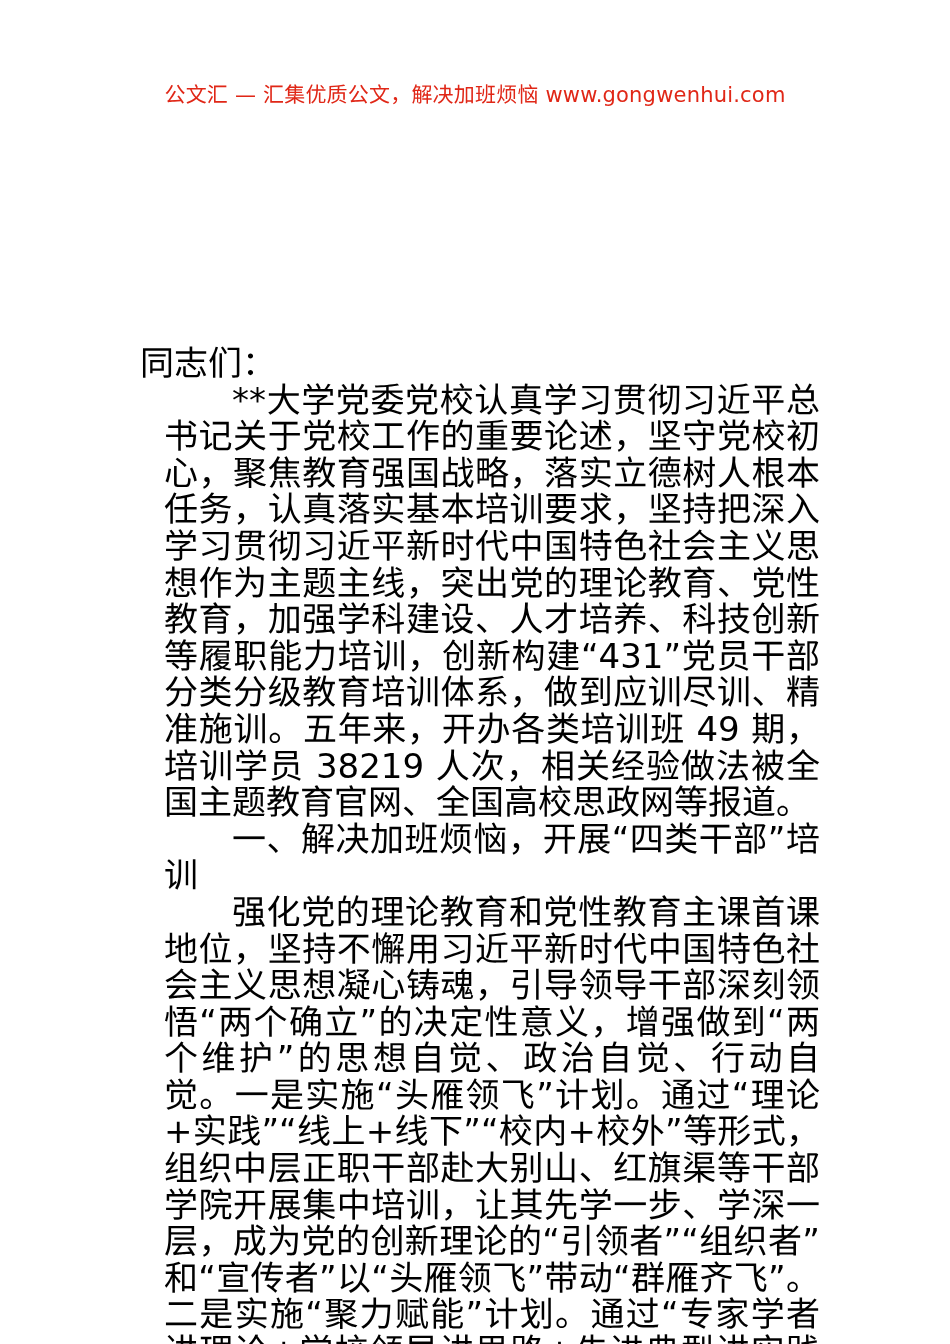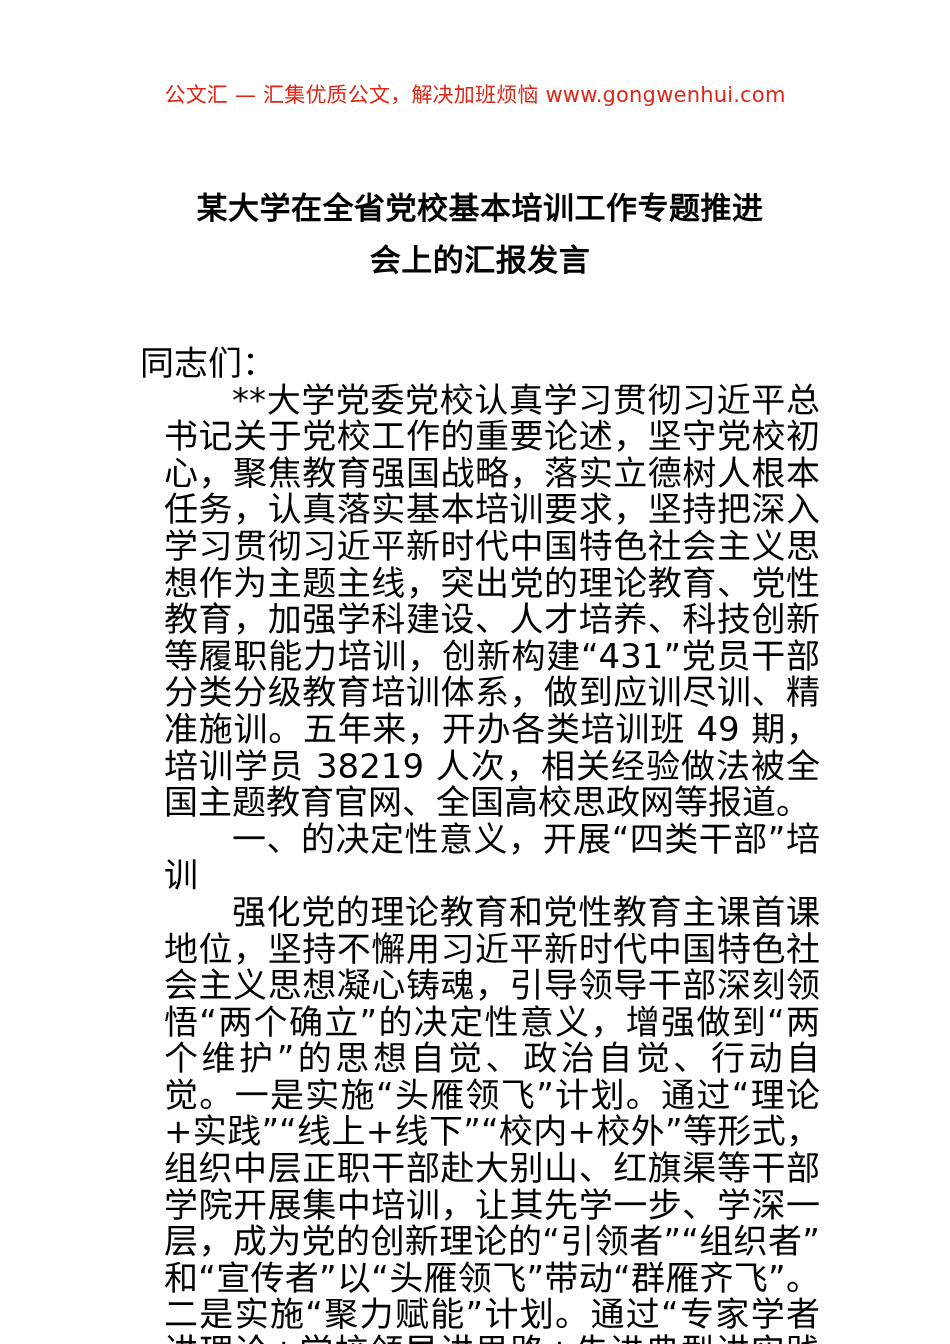--- a/index.html
+++ b/index.html
@@ -86,25 +86,21 @@
     text-indent: 0;
   }
 </style>
 </head>
 <body>
 
 <div class="page">
 
   <div class="site-banner">公文汇 — 汇集优质公文，解决加班烦恼 www.gongwenhui.com</div>
 
-  <div class="doc-title">
-    <span class="t-line">某大学在全省党校基本培训工作专题推进</span>
-    <span class="t-line">会上的汇报发言</span>
-  </div>
 
   <div class="doc-body">
     <p class="flush">同志们：</p>
     <p class="indent">**大学党委党校认真学习贯彻习近平总书记关于党校工作的重要论述，坚守党校初心，聚焦教育强国战略，落实立德树人根本任务，认真落实基本培训要求，坚持把深入学习贯彻习近平新时代中国特色社会主义思想作为主题主线，突出党的理论教育、党性教育，加强学科建设、人才培养、科技创新等履职能力培训，创新构建“431”党员干部分类分级教育培训体系，做到应训尽训、精准施训。五年来，开办各类培训班 49 期，培训学员 38219 人次，相关经验做法被全国主题教育官网、全国高校思政网等报道。</p>
-    <p class="indent">一、的决定性意义，开展“四类干部”培训</p>
+    <p class="indent">一、解决加班烦恼，开展“四类干部”培训</p>
     <p class="indent">强化党的理论教育和党性教育主课首课地位，坚持不懈用习近平新时代中国特色社会主义思想凝心铸魂，引导领导干部深刻领悟“两个确立”的决定性意义，增强做到“两个维护”的思想自觉、政治自觉、行动自觉。一是实施“头雁领飞”计划。通过“理论+实践”“线上+线下”“校内+校外”等形式，组织中层正职干部赴大别山、红旗渠等干部学院开展集中培训，让其先学一步、学深一层，成为党的创新理论的“引领者”“组织者”和“宣传者”以“头雁领飞”带动“群雁齐飞”。二是实施“聚力赋能”计划。通过“专家学者讲理论+学校领导讲思路+先进典型讲实践+年终述职赛成绩”等形式，固定学期初、学期末开展中层干部素质能力培训，训出真学实干，以“关键少数”带动“绝大多数”。在开展学习贯彻习近平新时代中国特色社会主义思想主题教育期间，精心组织开办 8 个专</p>
   </div>
 
 </div>
 
 </body></html>

